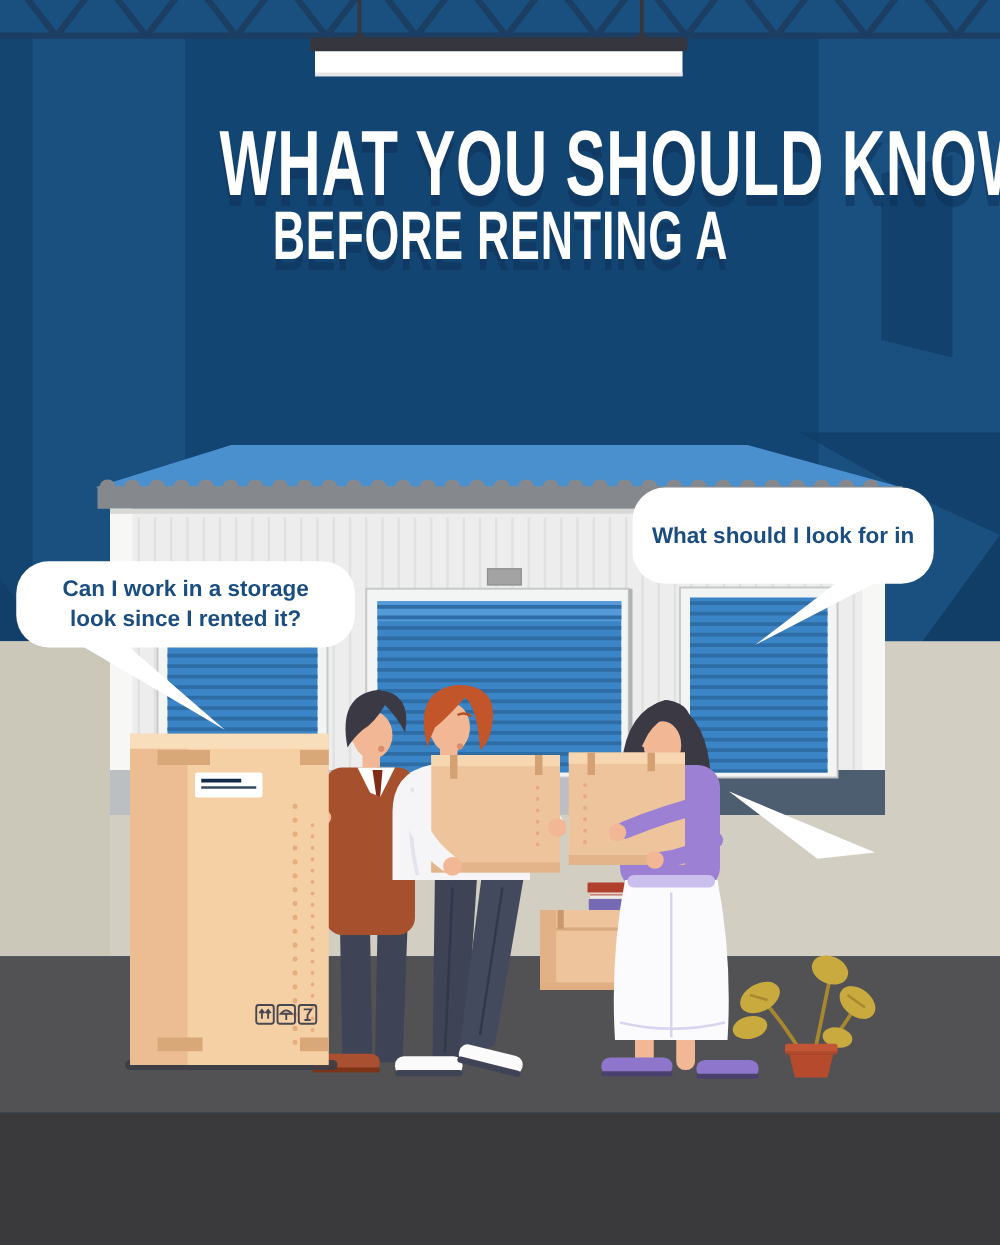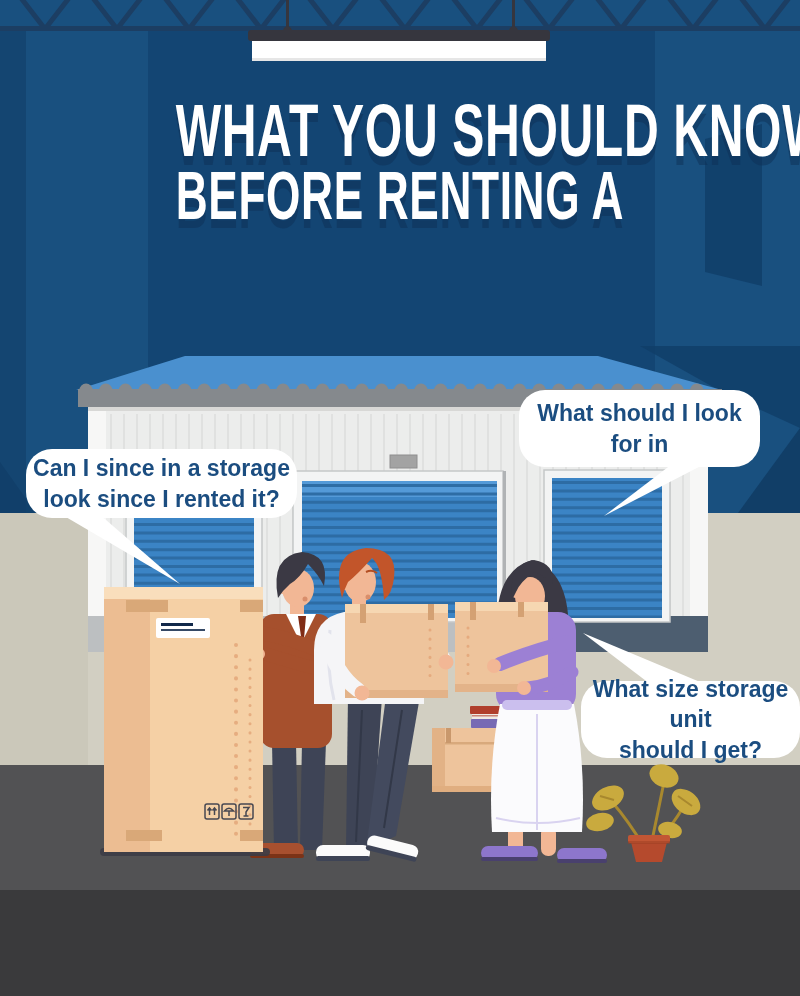--- a/index.html
+++ b/index.html
@@ -5,28 +5,28 @@
   html,body{margin:0;padding:0;background:#222;}
   #stage{
     position:relative;width:800px;height:996px;overflow:hidden;
     font-family:"Liberation Sans", sans-serif;
     background:#134573;
   }
   #scene{position:absolute;left:0;top:0;z-index:1;display:block;}
   .title-line{position:absolute;left:0;right:0;text-align:center;z-index:3;pointer-events:none;}
   .title-line span{display:inline-block;white-space:nowrap;font-weight:700;line-height:1;letter-spacing:1px;}
   #title1{top:88px;font-size:74px;}
-  #title2{top:156px;font-size:68px;}
+  #title2{top:156px;font-size:55px;}
   #title1 span,#title2 span{transform:scaleX(.65);color:#ffffff;text-shadow:0 9px 0 rgba(13,48,86,.5);}
   #title3{top:210px;font-size:114px;}
   #title3 span{transform:scaleX(.68);color:#f9e51b;text-shadow:0 11px 0 rgba(13,48,86,.5);}
   .bubble{
     position:absolute;z-index:4;background:#ffffff;border-radius:26px;
     display:flex;flex-direction:column;align-items:center;justify-content:center;
-    color:#1b4d80;font-weight:700;font-size:23px;line-height:1.33;text-align:center;margin-left:13px;
+    color:#1b4d80;font-weight:700;font-size:18px;line-height:1.33;text-align:center;
   }
   #bubble-left{left:13px;top:449px;width:271px;height:69px;}
   #bubble-top-right{left:506px;top:390px;width:241px;height:77px;}
   #bubble-bottom-right{left:568px;top:681px;width:219px;height:77px;}
 </style>
 </head>
 <body>
 
 <div id="stage">
 
@@ -257,24 +257,20 @@
 </svg>
 
   <div class="title-line" id="title1">
     <span>WHAT YOU SHOULD KNOW</span>
   </div>
   <div class="title-line" id="title2">
     <span>BEFORE RENTING A</span>
   </div>
 
   <div class="bubble" id="bubble-left">
-    <div>Can I since in a storage</div>
+    <div>Can I work in a storage</div>
     <div>look since I rented it?</div>
   </div>
   <div class="bubble" id="bubble-top-right">
     <div>What should I look for in</div>
   </div>
-  <div class="bubble" id="bubble-bottom-right">
-    <div>What size storage unit</div>
-    <div>should I get?</div>
-  </div>
 
 </div>
 
 </body></html>

